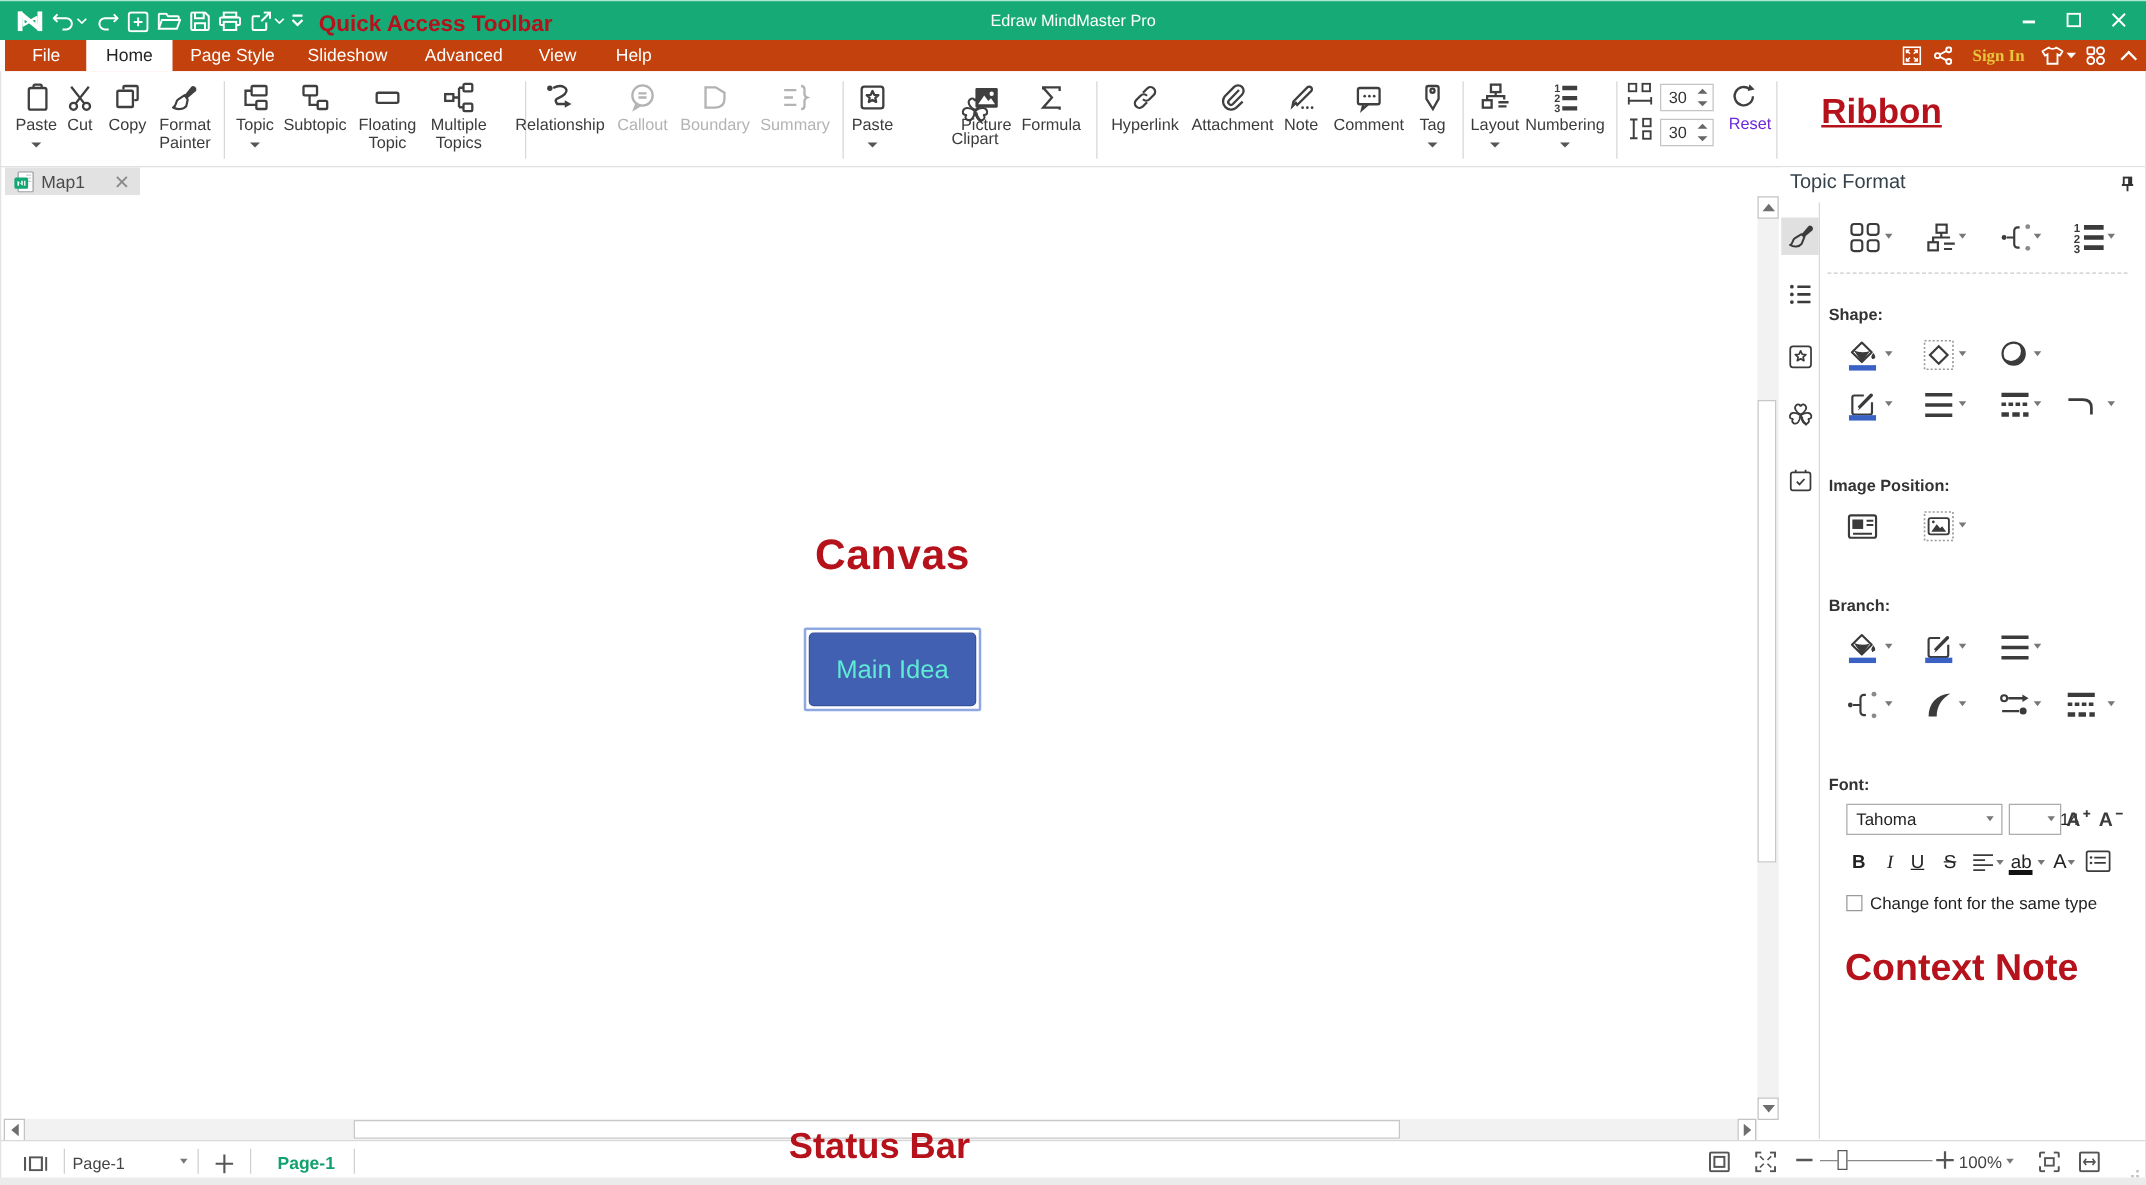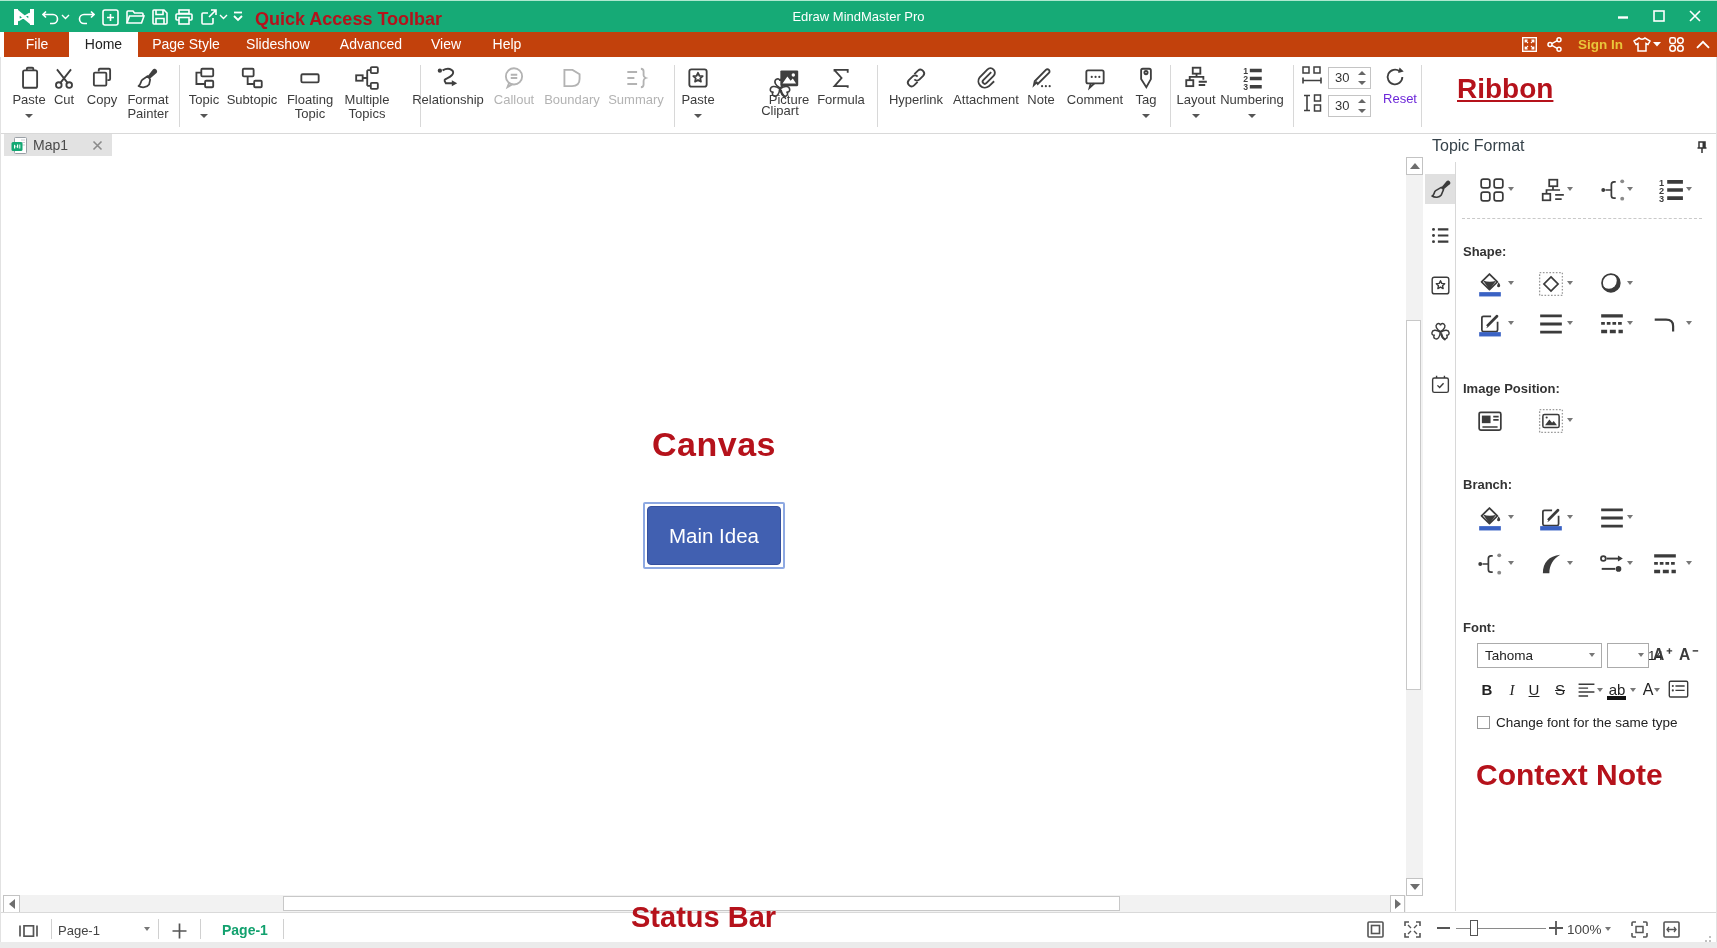--- a/index.html
+++ b/index.html
@@ -35,21 +35,21 @@
 .spinarrows .dn { position:absolute; bottom:3px; left:2px; width:0; height:0; border-left:4px solid transparent; border-right:4px solid transparent; border-top:4px solid #666; }
 
 
 #tabbar { position:absolute; left:0; top:134px; width:1717px; height:22px; background:#fff; }
 #maptab { position:absolute; left:4px; top:0; width:108px; height:22px; background:#e2e2e2; color:#4a4a4a; font-size:14px; }
 
 
 #canvas { position:absolute; left:1px; top:156px; width:1405px; height:737px; background:#fff; }
 #canvaslabel { left:651px; top:269px; font-size:34px; letter-spacing:0.5px; }
 #mainidea { position:absolute; left:642px; top:346px; width:142px; height:67px; border:2px solid #8ea9e2; background:#fff; border-radius:2px; }
-#mainidea .inner { position:absolute; left:2px; top:2px; right:2px; bottom:2px; background:#4160b1; border:1px solid #35509e; border-radius:4px; color:#ffffff; font-size:20.5px; display:flex; align-items:center; justify-content:center; }
+#mainidea .inner { position:absolute; left:2px; top:2px; right:2px; bottom:2px; background:#4160b1; border:1px solid #35509e; border-radius:4px; color:#5eead4; font-size:20.5px; display:flex; align-items:center; justify-content:center; }
 
 
 #vscroll { position:absolute; left:1406px; top:157px; width:17px; height:739px; background:#f2f2f2; }
 #vthumb { position:absolute; left:0px; top:163px; width:15px; height:370px; background:#fff; border:1px solid #c8c8c8; }
 #hscroll { position:absolute; left:3px; top:895px; width:1403px; height:18px; background:#f2f2f2; }
 #hthumb { position:absolute; left:280px; top:1px; width:837px; height:15px; background:#fff; border:1px solid #c8c8c8; }
 .sbtn { position:absolute; display:flex; align-items:center; justify-content:center; background:#fff; border:1px solid #c3c3c3; }
 .tri { width:0; height:0; border-style:solid; }
 
 
@@ -146,21 +146,21 @@
   <svg class="abs" style="left:1518px;top:5px;" width="15" height="15" viewBox="0 0 15 15">
         <rect x="0.7" y="0.7" width="13.6" height="13.6" stroke="#fff" stroke-width="1.4" fill="none"></rect>
         <path d="M3.2 5.6 V3.2 H5.6 M3.4 3.4 L6 6 M11.8 9.4 V11.8 H9.4 M11.6 11.6 L9 9 M9.4 3.2 H11.8 V5.6 M11.6 3.4 L9 6 M5.6 11.8 H3.2 V9.4 M3.4 11.6 L6 9" stroke="#fff" stroke-width="1.2" fill="none"></path>
       </svg>
   <svg class="abs" style="left:1543px;top:5px;" width="15" height="15" viewBox="0 0 15 15">
         <circle cx="3" cy="7.5" r="2" stroke="#fff" stroke-width="1.5" fill="none"></circle>
         <circle cx="12" cy="2.8" r="2" stroke="#fff" stroke-width="1.5" fill="none"></circle>
         <circle cx="12" cy="12.2" r="2" stroke="#fff" stroke-width="1.5" fill="none"></circle>
         <path d="M4.8 6.6 L10.2 3.7 M4.8 8.4 L10.2 11.3" stroke="#fff" stroke-width="1.5" fill="none"></path>
       </svg>
-  <div class="abs" style="left:1574px;top:5px;color:#e9c63b;font-weight:bold;font-size:13.5px;">Sign In</div>
+  <div class="abs" style="left:1574px;top:5px;color:#e9c63b;font-weight:bold;font-size:13.5px;font-family:Liberation Serif, serif;">Sign In</div>
   <svg class="abs" style="left:1629px;top:5px;" width="18" height="15" viewBox="0 0 18 15">
         <path d="M6 1 L1 4 L3 7.5 L5 6.5 V14 H13 V6.5 L15 7.5 L17 4 L12 1 C11 2.5 7 2.5 6 1 Z" stroke="#fff" stroke-width="1.5" fill="none"></path>
       </svg>
   <svg class="abs" style="left:1649px;top:10px;" width="8" height="5" viewBox="0 0 8 5">
         <path d="M0 0 L4 4.5 L8 0" fill="#fff" stroke="none"></path>
       </svg>
   <svg class="abs" style="left:1665px;top:5px;" width="15" height="15" viewBox="0 0 15 15">
         <rect x="0.8" y="0.8" width="5.6" height="5.6" rx="1.6" stroke="#fff" stroke-width="1.5" fill="none"></rect>
         <circle cx="11.4" cy="3.6" r="2.8" stroke="#fff" stroke-width="1.5" fill="none"></circle>
         <circle cx="3.6" cy="11.4" r="2.8" stroke="#fff" stroke-width="1.5" fill="none"></circle>

